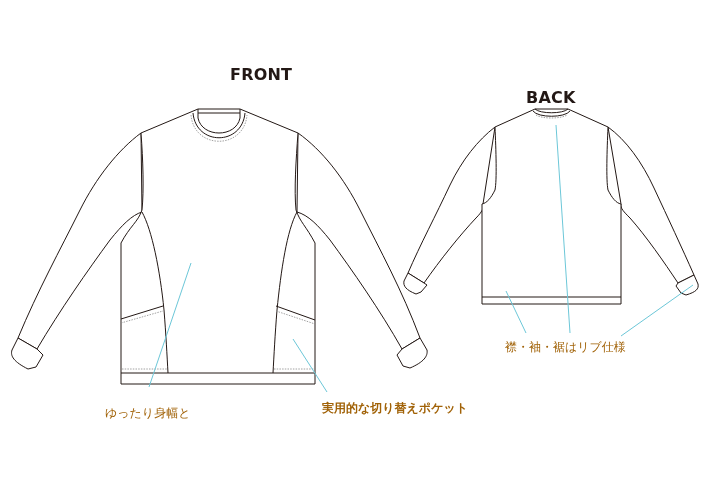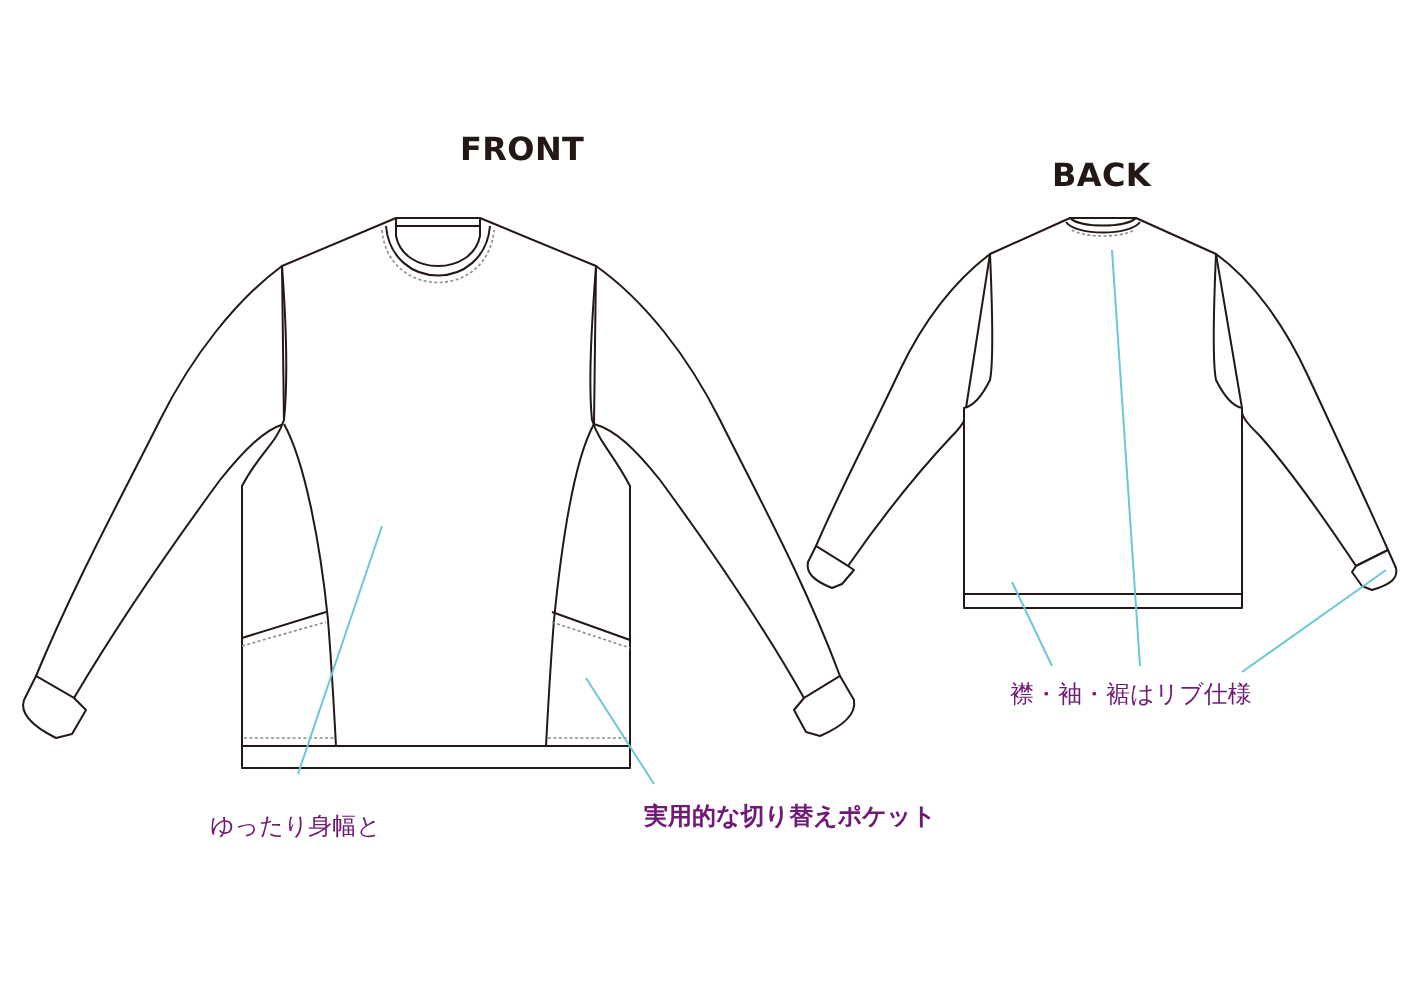--- a/index.html
+++ b/index.html
@@ -1,29 +1,29 @@
 <!DOCTYPE html>
 <html><head>
   <meta charset="utf-8">
   <style>
     html, body { margin: 0; padding: 0; background: #ffffff; }
     body { width: 710px; height: 500px; position: relative; overflow: hidden; font-family: "DejaVu Sans", sans-serif; }
     svg { position: absolute; left: 0; top: 0; }
     .title { position: absolute; font-family: "DejaVu Sans", sans-serif; font-weight: bold; font-size: 16px; color: #231815; letter-spacing: 0.2px; }
-    .note { position: absolute; font-family: "DejaVu Sans", sans-serif; font-size: 12px; color: #701a75; line-height: 22px; white-space: nowrap; }
+    .note { position: absolute; font-family: "DejaVu Sans", sans-serif; font-size: 12px; color: #a16207; line-height: 22px; white-space: nowrap; }
     .outline { fill: #ffffff; stroke: #231815; stroke-width: 1; stroke-linejoin: round; }
     .seam { fill: none; stroke: #231815; stroke-width: 1; }
     .stitch { fill: none; stroke: #8a8a8a; stroke-width: 0.8; stroke-dasharray: 1.5 1.2; }
     .leader { fill: none; stroke: #6cc7d8; stroke-width: 1; }
   </style>
 </head>
 <body>
 
 <div class="title" style="left:186px; top:65px;margin-left:44px;">FRONT</div>
-<div class="title" style="left:526px; top:78px;">BACK</div>
+<div class="title" style="left:526px; top:88px;">BACK</div>
 
 <svg width="710" height="500" viewBox="0 0 710 500">
 
   <g>
 
     <path class="outline" d="M141,133 C118,150 96,178 80,210 C60,250 38,290 18,338 L37,349 C60,310 88,270 110,240 C122,225 132,215 142,212 Z"></path>
 
     <path class="outline" d="M18,338 L12,350 C10,356 14,362 28,369 L36,367 L43,355 L37,349 Z"></path>
 
     <path class="outline" d="M298,133 C322,150 344,178 360,210 C380,250 402,290 420,338 L402,349 C380,310 352,270 330,240 C318,225 308,215 297,212 Z"></path>

